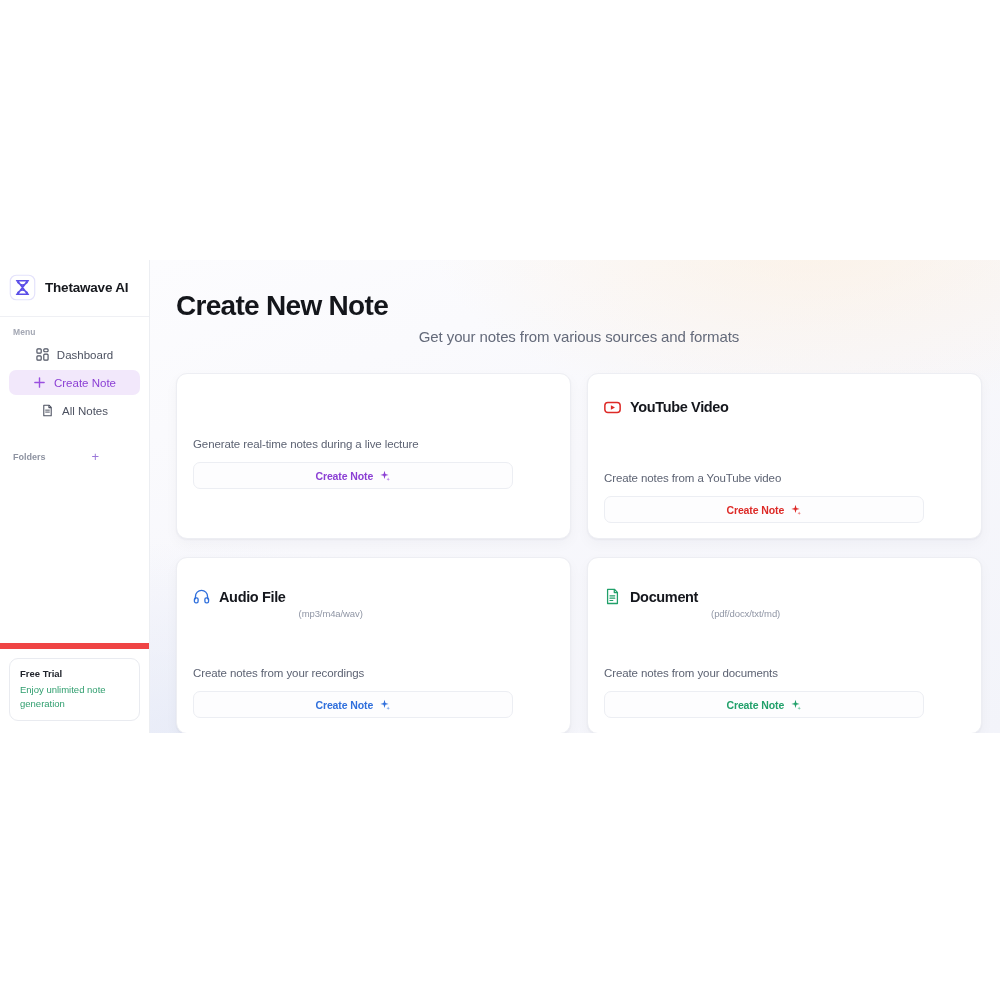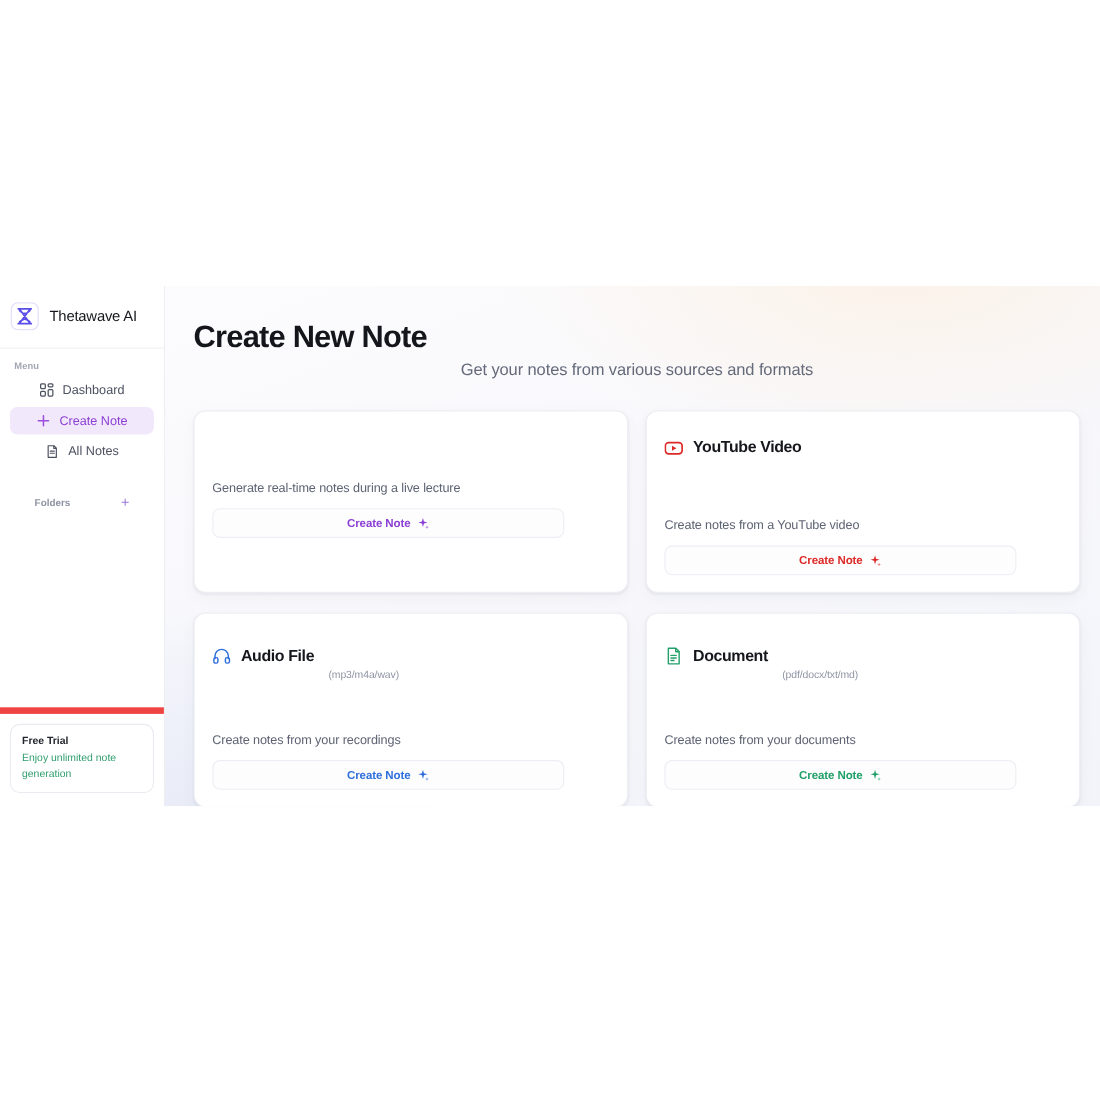--- a/index.html
+++ b/index.html
@@ -40,21 +40,21 @@
   .brand-row {
     display: flex;
     align-items: center;
     gap: 9px;
     padding: 14px 10px 15px 9px;
     border-bottom: 1px solid #eff0f4;
   }
   .brand-logo { width: 27px; height: 27px; flex: 0 0 27px; }
   .brand-name {
     font-size: 13.5px;
-    font-weight: 400;
+    font-weight: 700;
     color: #16181d;
     letter-spacing: -0.2px;
     white-space: nowrap;
   }
 
   .nav-section { padding: 10px 9px 0 9px; }
   .section-label {
     font-size: 8.5px;
     color: #a3a7b3;
     font-weight: 600;
@@ -83,21 +83,21 @@
   }
   .nav-item.active {
     background: #f2e8fb;
     color: #8b3fd4;
     font-weight: 500;
   }
 
   .folders-row {
     display: flex;
     align-items: center;
-    justify-content: center;
+    justify-content: flex-start;
     padding: 24px 13px 0 13px;
     gap: 46px;
   }
   .folders-label {
     font-size: 9px;
     color: #8e93a1;
     font-weight: 600;
   }
   .folders-add {
     color: #9a77d8;

